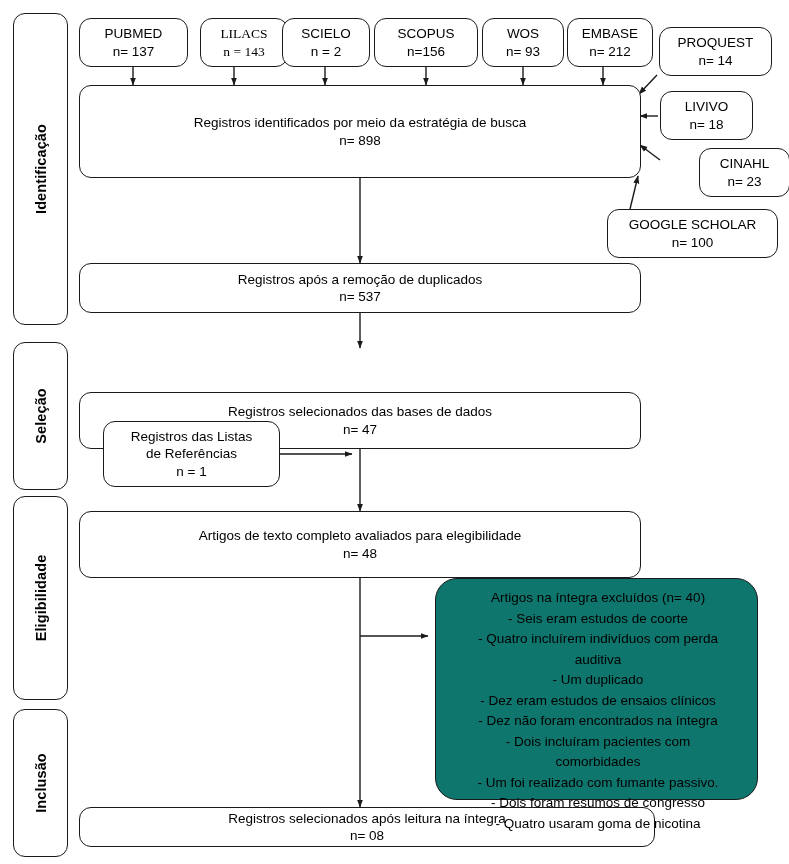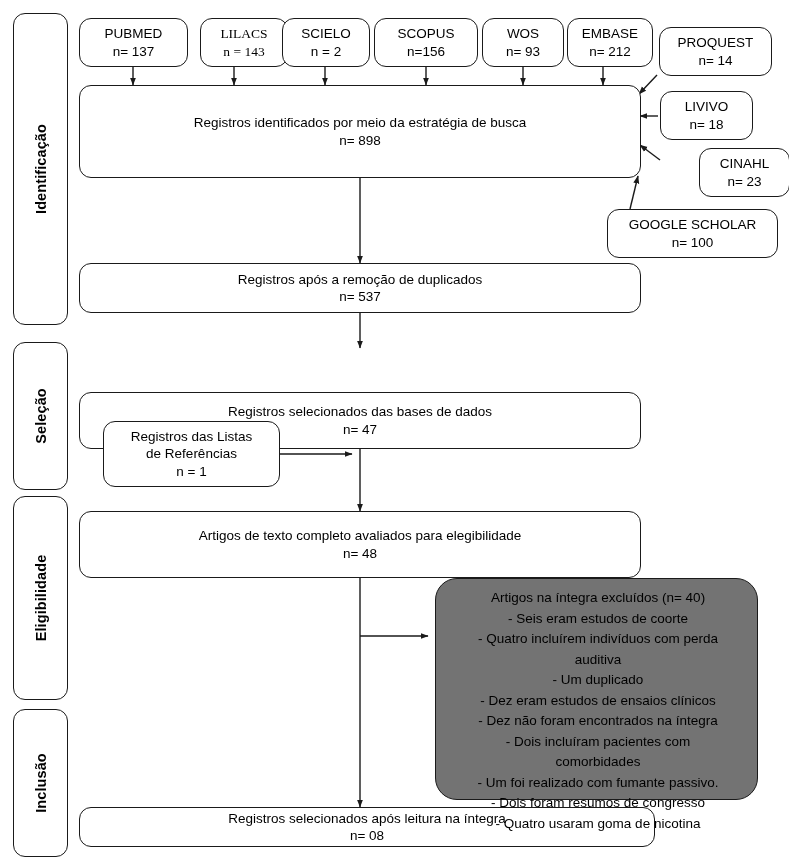--- a/index.html
+++ b/index.html
@@ -49,21 +49,21 @@
     white-space: nowrap;
     font-weight: bold;
     font-size: 14.5px;
     letter-spacing: 0.1px;
   }
   .excl {
     position: absolute;
     box-sizing: border-box;
     border: 1.3px solid #1a1a1a;
     border-radius: 22px;
-    background: #737373;
+    background: #0f766e;
     font-size: 13.5px;
     line-height: 1.52;
     padding: 9px 10px 17px 13px;
     z-index: 4;
   }
   .excl .hd { display: block; text-align: center; }
   .excl .li { display: block; text-align: center; }
   svg.links {
     position: absolute;
     left: 0; top: 0;

